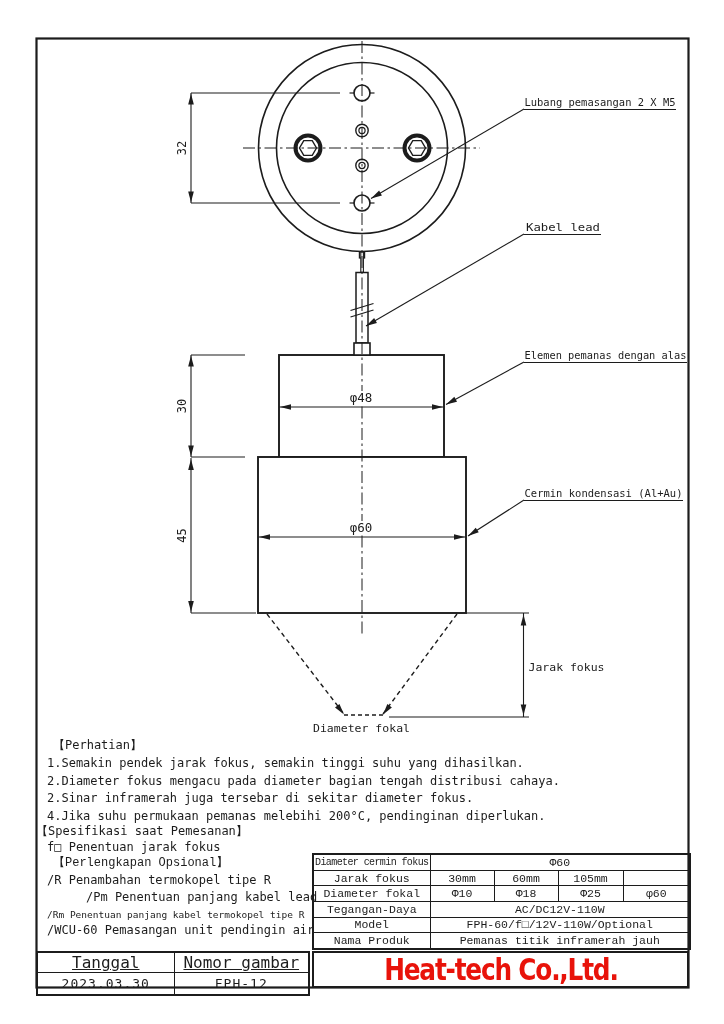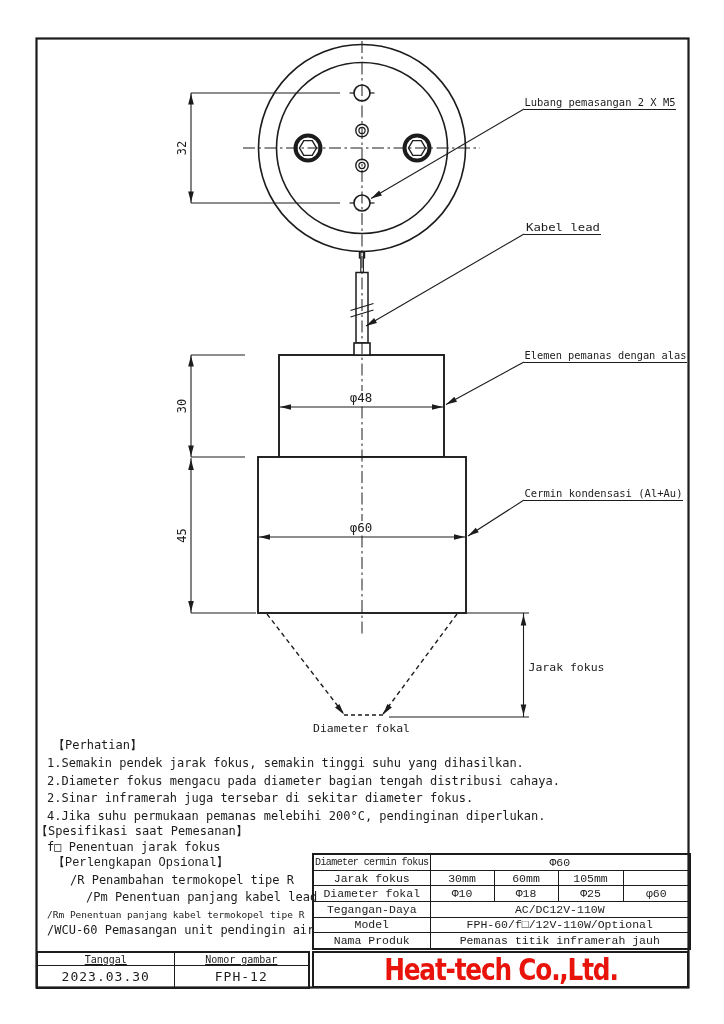--- a/index.html
+++ b/index.html
@@ -34,21 +34,21 @@
 
   table.tblock{
     position:absolute;left:36px;top:951px;width:272px;height:36px;
     border-collapse:collapse;table-layout:fixed;
   }
   table.tblock{border:2px solid #1c1c1c;}
   table.tblock td{
     border:1.5px solid #1c1c1c;text-align:center;vertical-align:middle;
     padding:0;overflow:hidden;white-space:nowrap;
   }
-  table.tblock tr.hdr td{font-size:10px;height:12px;}
+  table.tblock tr.hdr td{font-size:16px;height:12px;}
   table.tblock tr.hdr td span{text-decoration:underline;}
   table.tblock tr.val td{font-size:13px;height:21px;letter-spacing:1px;}
 
   .logo-box{
     position:absolute;left:312px;top:951px;width:377px;height:36.5px;
     border:2px solid #1c1c1c;box-sizing:border-box;
     display:flex;align-items:center;justify-content:center;background:#fff;
   }
   .logo-text{
     font-family:"DejaVu Sans", sans-serif;font-weight:bold;font-size:31px;
@@ -194,21 +194,21 @@
 </svg>
 
 <div class="abs note" style="left:53px;top:738px;">【Perhatian】</div>
 <div class="abs note" style="left:47px;top:756px;">1.Semakin pendek jarak fokus, semakin tinggi suhu yang dihasilkan.</div>
 <div class="abs note" style="left:47px;top:773.5px;">2.Diameter fokus mengacu pada diameter bagian tengah distribusi cahaya.</div>
 <div class="abs note" style="left:47px;top:791px;">2.Sinar inframerah juga tersebar di sekitar diameter fokus.</div>
 <div class="abs note" style="left:47px;top:808.5px;">4.Jika suhu permukaan pemanas melebihi 200°C, pendinginan diperlukan.</div>
 <div class="abs note" style="left:36px;top:823.5px;">【Spesifikasi saat Pemesanan】</div>
 <div class="abs note" style="left:47px;top:839.5px;">f□ Penentuan jarak fokus</div>
 <div class="abs note" style="left:53px;top:855.5px;font-family:Liberation Mono, monospace;">【Perlengkapan Opsional】</div>
-<div class="abs note" style="left:47px;top:872.5px;margin-left:23px;">/R Penambahan termokopel tipe R</div>
+<div class="abs note" style="left:47px;top:872.5px;">/R Penambahan termokopel tipe R</div>
 <div class="abs note" style="left:47px;top:889.5px;margin-left:39px;">/Pm Penentuan panjang kabel lead</div>
 <div class="abs note-sm" style="left:47px;top:909px;">/Rm Penentuan panjang kabel termokopel tipe R</div>
 <div class="abs note" style="left:47px;top:922.5px;text-align:right;">/WCU-60 Pemasangan unit pendingin air</div>
 
 <table class="spec">
   <colgroup>
       <col style="width:117px">
       <col style="width:64px">
       <col style="width:64px">
       <col style="width:65px">

